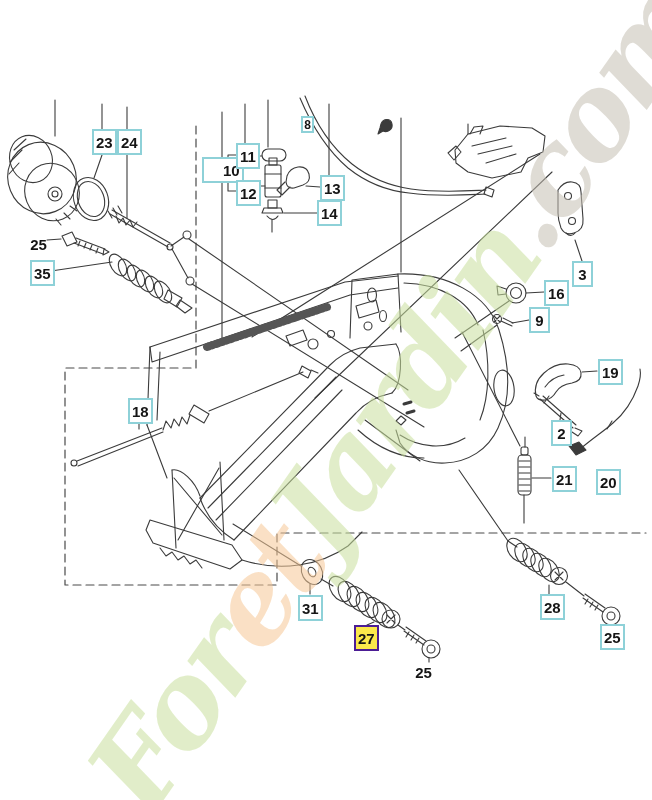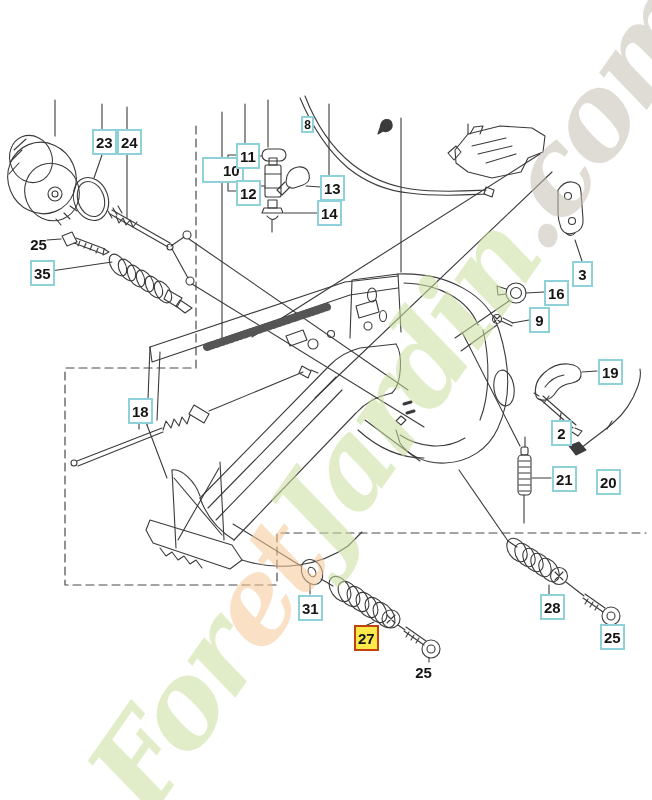--- a/index.html
+++ b/index.html
@@ -17,21 +17,21 @@
     opacity:0.55; pointer-events:none;
   }
   #labels { position:absolute; left:0; top:0; width:652px; height:800px; z-index:10; }
   .part-label {
     position:absolute; box-sizing:border-box;
     display:flex; align-items:center; justify-content:center;
     min-width:21px; height:26px; padding:0 2px;
     font-weight:bold; font-size:15px; line-height:1; color:#151515;
   }
   .part-label.teal { border:2px solid #8ed1d8; background:#ffffff; }
-  .part-label.highlight { border:2px solid #c2410c; background:#fbe84b; }
+  .part-label.highlight { border:2px solid #4c1d95; background:#fbe84b; }
   .part-label.plain { border:none; background:transparent; }
   .part-label.teal-cut {
     border:2px solid #8ed1d8; background:#ffffff;
     min-width:13px; width:13px; height:17px; font-size:12px; overflow:hidden;
   }
 </style>
 </head>
 <body>
 
 <div id="stage">

